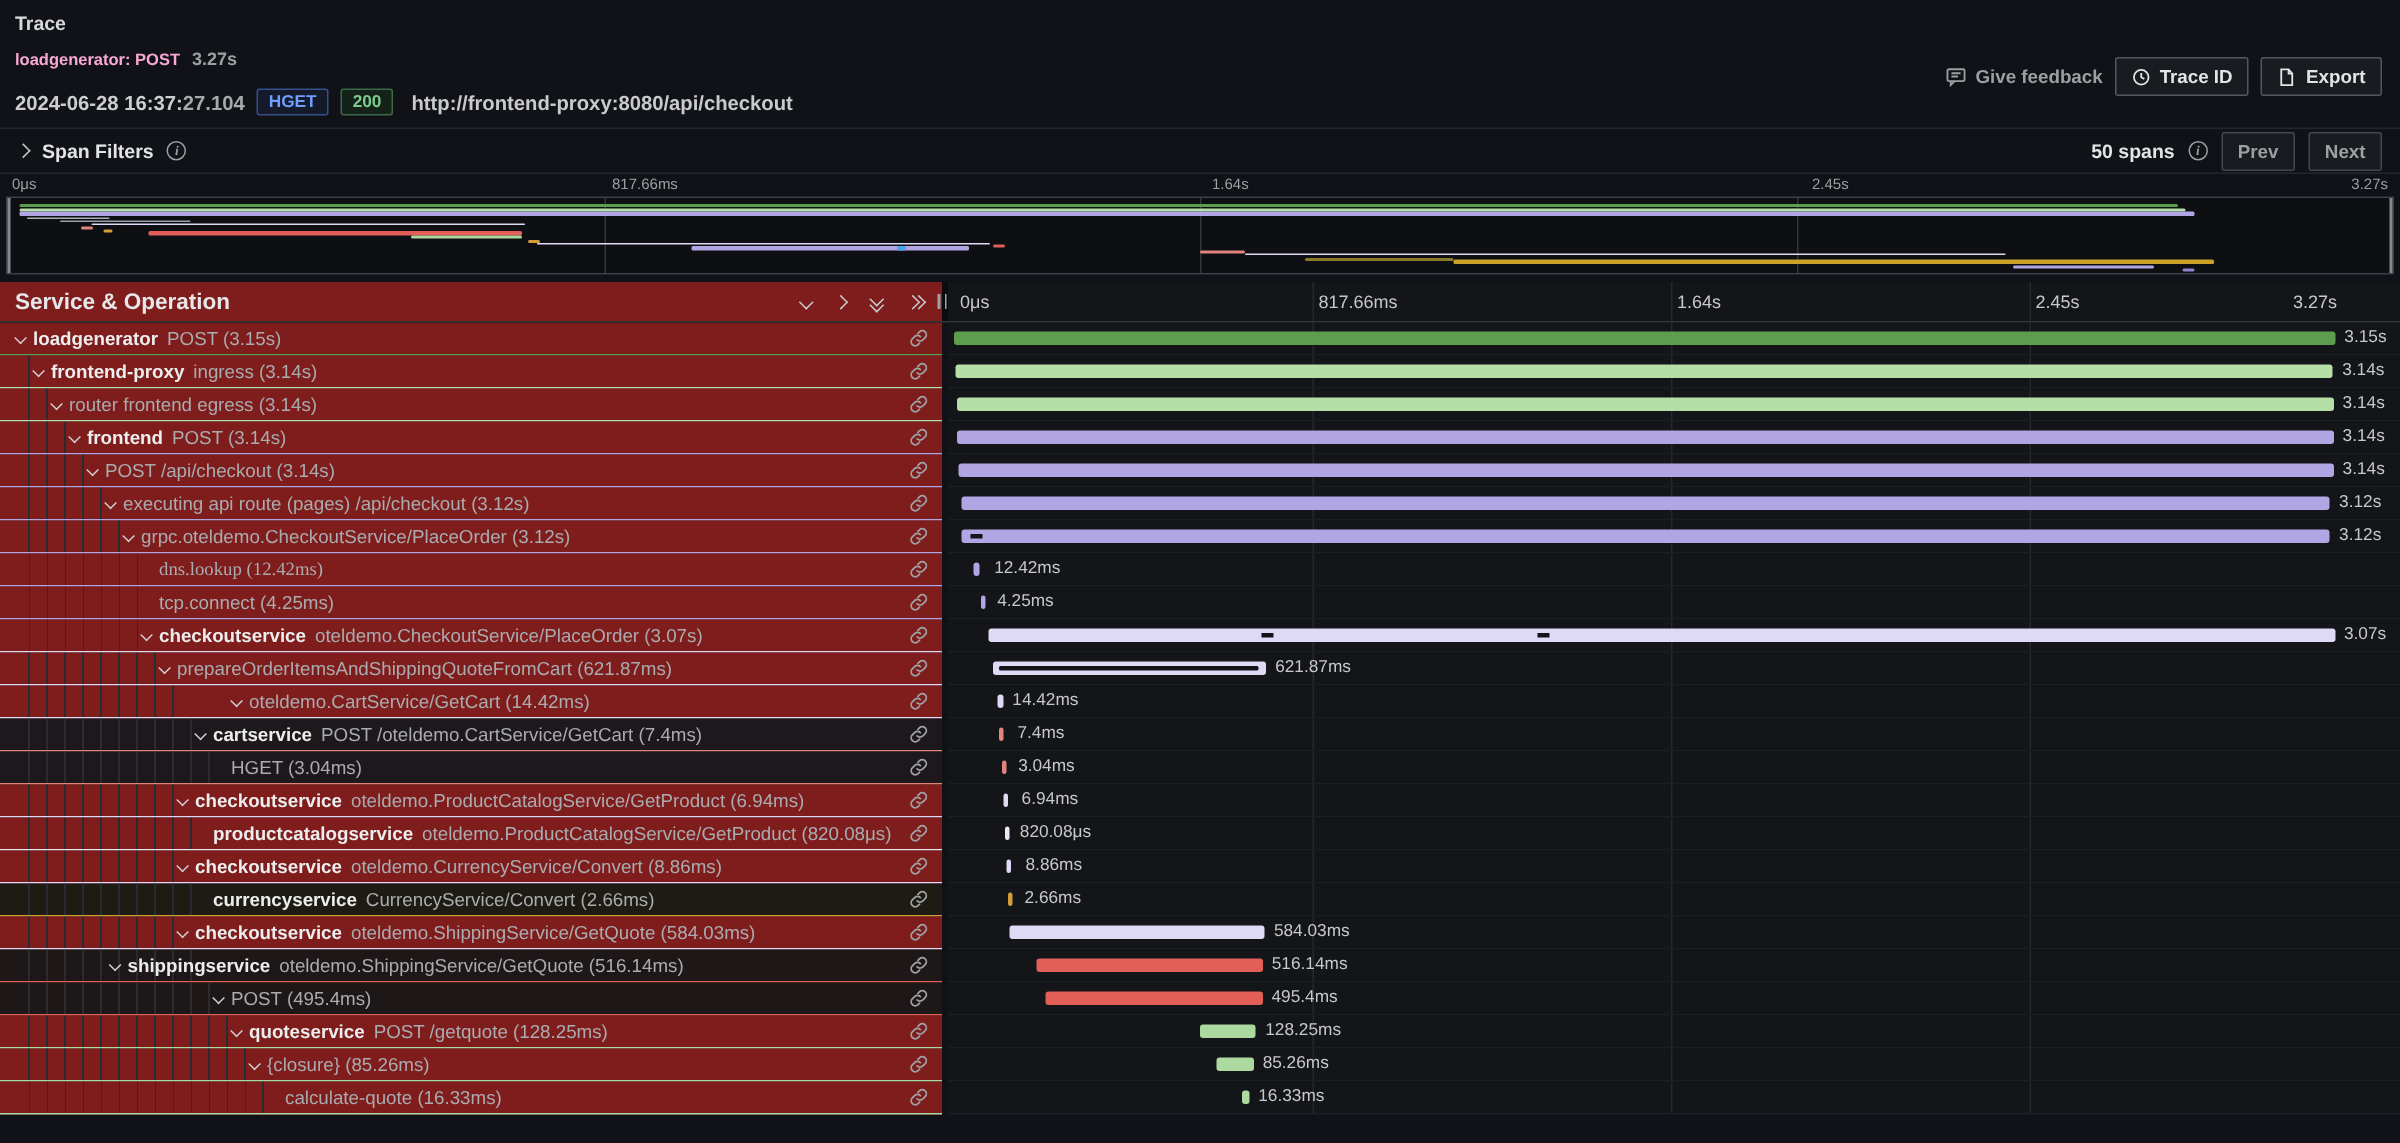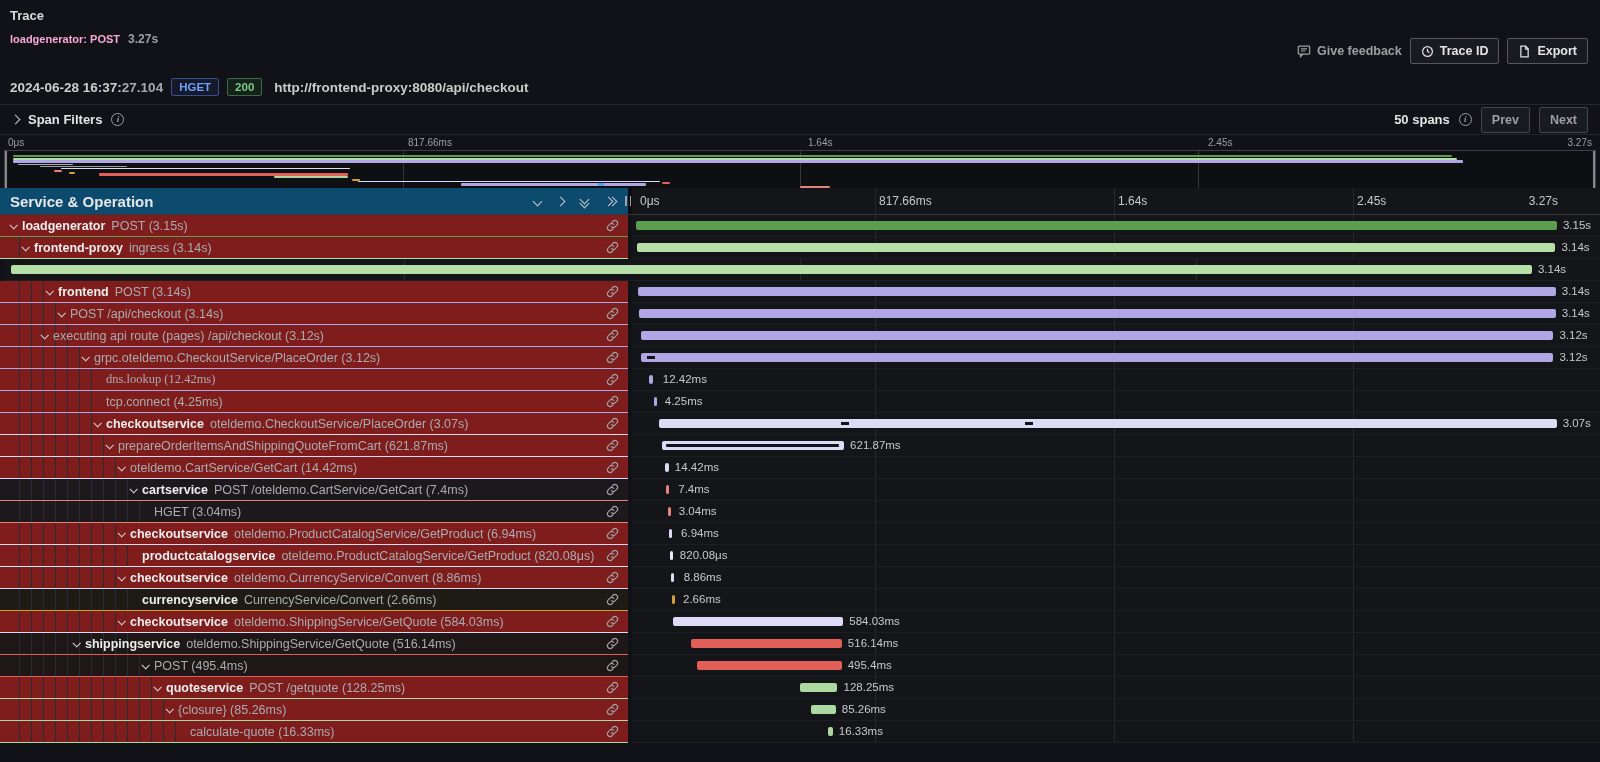--- a/index.html
+++ b/index.html
@@ -8,21 +8,21 @@
 
   
   .panel-title { height:30px; display:flex; align-items:center; padding-left:10px;
                  font-size:13px; font-weight:700; color:#d8d9da; background:#111217; }
 
   
   .trace-header { padding:2px 10px 6px 10px; position:relative; }
   .th-title-row { display:flex; align-items:baseline; gap:8px; height:24px; }
   .th-title { font-size:11px; font-weight:700; color:#f9a8d4; }
   .th-duration { font-size:12px; color:#9d9fa3; font-weight:600; }
-  .th-meta-row { display:flex; align-items:center; gap:8px; margin-top:20px; height:22px; }
+  .th-meta-row { display:flex; align-items:center; gap:8px; margin-top:1px; height:22px; }
   .th-timestamp { font-size:13.5px; font-weight:700; color:#cdced0; }
   .th-timestamp .dim { color:#a6a8ab; font-weight:600; }
   .badge { font-size:11.5px; font-weight:700; padding:2px 7px; border-radius:2px; border:1px solid; }
   .badge.method { color:#6e9fff; background:#141a2a; border-color:#37508c; }
   .badge.status { color:#7ccb8d; background:#15221a; border-color:#3a6b48; }
   .th-url { font-size:13.5px; font-weight:700; color:#c9cacc; margin-left:4px; }
   .th-actions { position:absolute; right:12px; top:8px; display:flex; align-items:center; gap:8px; }
   .ghost-btn { display:flex; align-items:center; gap:6px; color:#9d9fa3; font-size:12.5px;
                font-weight:600; background:none; border:none; cursor:pointer; }
   .btn { display:flex; align-items:center; gap:6px; background:#181b1f; border:1px solid #55575c;
@@ -54,21 +54,21 @@
   .mm-tick { position:absolute; top:0; white-space:nowrap; }
   .minimap { position:relative; height:52px; margin:0 4px 0 4px; border:1px solid #3d4046;
              background:#0e0f13; }
   .mm-grid { position:absolute; top:0; bottom:0; width:1px; background:#33363c; }
   .mm-handle { position:absolute; top:0; bottom:0; width:2px; background:#85888d; }
   .mm-seg { position:absolute; border-radius:1px; }
 
   
   .table { position:absolute; left:0; right:0; top:188px; bottom:0; }
   .tbl-header { display:flex; height:27px; border-bottom:1px solid #33363c; }
-  .col-name-h { width:628px; background:#0c4a6e; display:flex; align-items:center;
+  .col-name-h { width:628px; background:#7f1d1d; display:flex; align-items:center;
                 padding:0 10px; position:relative; }
   .col-name-h .title { font-size:15px; font-weight:700; color:#e6e7e8; }
   .hdr-icons { position:absolute; right:14px; display:flex; gap:16px; align-items:center; }
   .hdr-icons .ic { display:flex; cursor:pointer; }
   .dbl { position:relative; width:9px; height:11px; }
   .dbl .chev-d, .dbl .chev-r { position:absolute; }
   .dbl.down .chev-d:nth-child(1){ top:0; left:1px;} .dbl.down .chev-d:nth-child(2){ top:4px; left:1px;}
   .dbl.right .chev-r:nth-child(1){ left:0; top:2px;} .dbl.right .chev-r:nth-child(2){ left:4px; top:2px;}
   .col-divider { width:4px; background:#0b0c10; position:relative; }
   .drag-handle { position:absolute; left:-7px; top:8px; width:14px; display:flex; gap:3px; justify-content:center;}
@@ -286,20 +286,33 @@
           <div class="tl-scale">
             <div class="grid-v" style="left: 25%;"></div>
             <div class="grid-v" style="left: 50%;"></div>
             <div class="grid-v" style="left: 75%;"></div>
             <div class="bar" style="left: 0.152905%; width: 96.0245%; background: rgb(181, 223, 166);"></div>
             <div class="dur-label" style="left: calc(96.1774% + 6px);">3.14s</div>
           </div>
         </div>
       </div>
       <div class="row">
+        <div class="name-cell" style="border-bottom-color: rgb(181, 223, 166);">
+          <div class="guides" style="width: 24px;"></div>
+          <div class="name-inner" style="padding-left: 34px;">
+            <span class="row-chev"></span>
+            <span class="op">router frontend egress (3.14s)</span>
+          </div>
+          <span class="link-ic">
+            <svg width="13" height="13" viewBox="0 0 24 24" fill="none" stroke="#9fa1a5" stroke-width="2.2" stroke-linecap="round">
+              <path d="M10 14a5 5 0 0 0 7.07 0l2.83-2.83a5 5 0 0 0-7.07-7.07L11 5.93"></path>
+              <path d="M14 10a5 5 0 0 0-7.07 0l-2.83 2.83a5 5 0 0 0 7.07 7.07L13 18.07"></path>
+            </svg>
+          </span>
+        </div>
         <div class="tl-cell">
           <div class="tl-scale">
             <div class="grid-v" style="left: 25%;"></div>
             <div class="grid-v" style="left: 50%;"></div>
             <div class="grid-v" style="left: 75%;"></div>
             <div class="bar" style="left: 0.183486%; width: 96.0245%; background: rgb(181, 223, 166);"></div>
             <div class="dur-label" style="left: calc(96.208% + 6px);">3.14s</div>
           </div>
         </div>
       </div>
@@ -348,21 +361,21 @@
             <div class="grid-v" style="left: 50%;"></div>
             <div class="grid-v" style="left: 75%;"></div>
             <div class="bar" style="left: 0.30581%; width: 95.9021%; background: rgb(177, 165, 227);"></div>
             <div class="dur-label" style="left: calc(96.208% + 6px);">3.14s</div>
           </div>
         </div>
       </div>
       <div class="row">
         <div class="name-cell" style="border-bottom-color: rgb(177, 165, 227);">
           <div class="guides" style="width: 60px;"></div>
-          <div class="name-inner" style="padding-left: 41px;">
+          <div class="name-inner" style="padding-left: 70px;">
             <span class="row-chev"></span>
             <span class="op">executing api route (pages) /api/checkout (3.12s)</span>
           </div>
           <span class="link-ic">
             <svg width="13" height="13" viewBox="0 0 24 24" fill="none" stroke="#9fa1a5" stroke-width="2.2" stroke-linecap="round">
               <path d="M10 14a5 5 0 0 0 7.07 0l2.83-2.83a5 5 0 0 0-7.07-7.07L11 5.93"></path>
               <path d="M14 10a5 5 0 0 0-7.07 0l-2.83 2.83a5 5 0 0 0 7.07 7.07L13 18.07"></path>
             </svg>
           </span>
         </div>
@@ -496,21 +509,21 @@
             <div class="grid-v" style="left: 50%;"></div>
             <div class="grid-v" style="left: 75%;"></div>
             <div class="bar" style="left: 2.75229%; width: 19.0174%; background: rgb(222, 218, 246);">
               <div class="bar-inner"></div>
             </div>
             <div class="dur-label" style="left: calc(21.7697% + 6px);">621.87ms</div>
           </div>
         </div>
       </div>
       <div class="row">
-        <div class="name-cell" style="border-bottom-color: rgb(222, 218, 246);">
+        <div class="name-cell" style="border-bottom-color: rgb(222, 218, 246); padding-left: 36px;">
           <div class="guides" style="width: 108px;"></div>
           <div class="name-inner" style="padding-left: 118px;">
             <span class="row-chev"></span>
             <span class="op">oteldemo.CartService/GetCart (14.42ms)</span>
           </div>
           <span class="link-ic">
             <svg width="13" height="13" viewBox="0 0 24 24" fill="none" stroke="#9fa1a5" stroke-width="2.2" stroke-linecap="round">
               <path d="M10 14a5 5 0 0 0 7.07 0l2.83-2.83a5 5 0 0 0-7.07-7.07L11 5.93"></path>
               <path d="M14 10a5 5 0 0 0-7.07 0l-2.83 2.83a5 5 0 0 0 7.07 7.07L13 18.07"></path>
             </svg>

